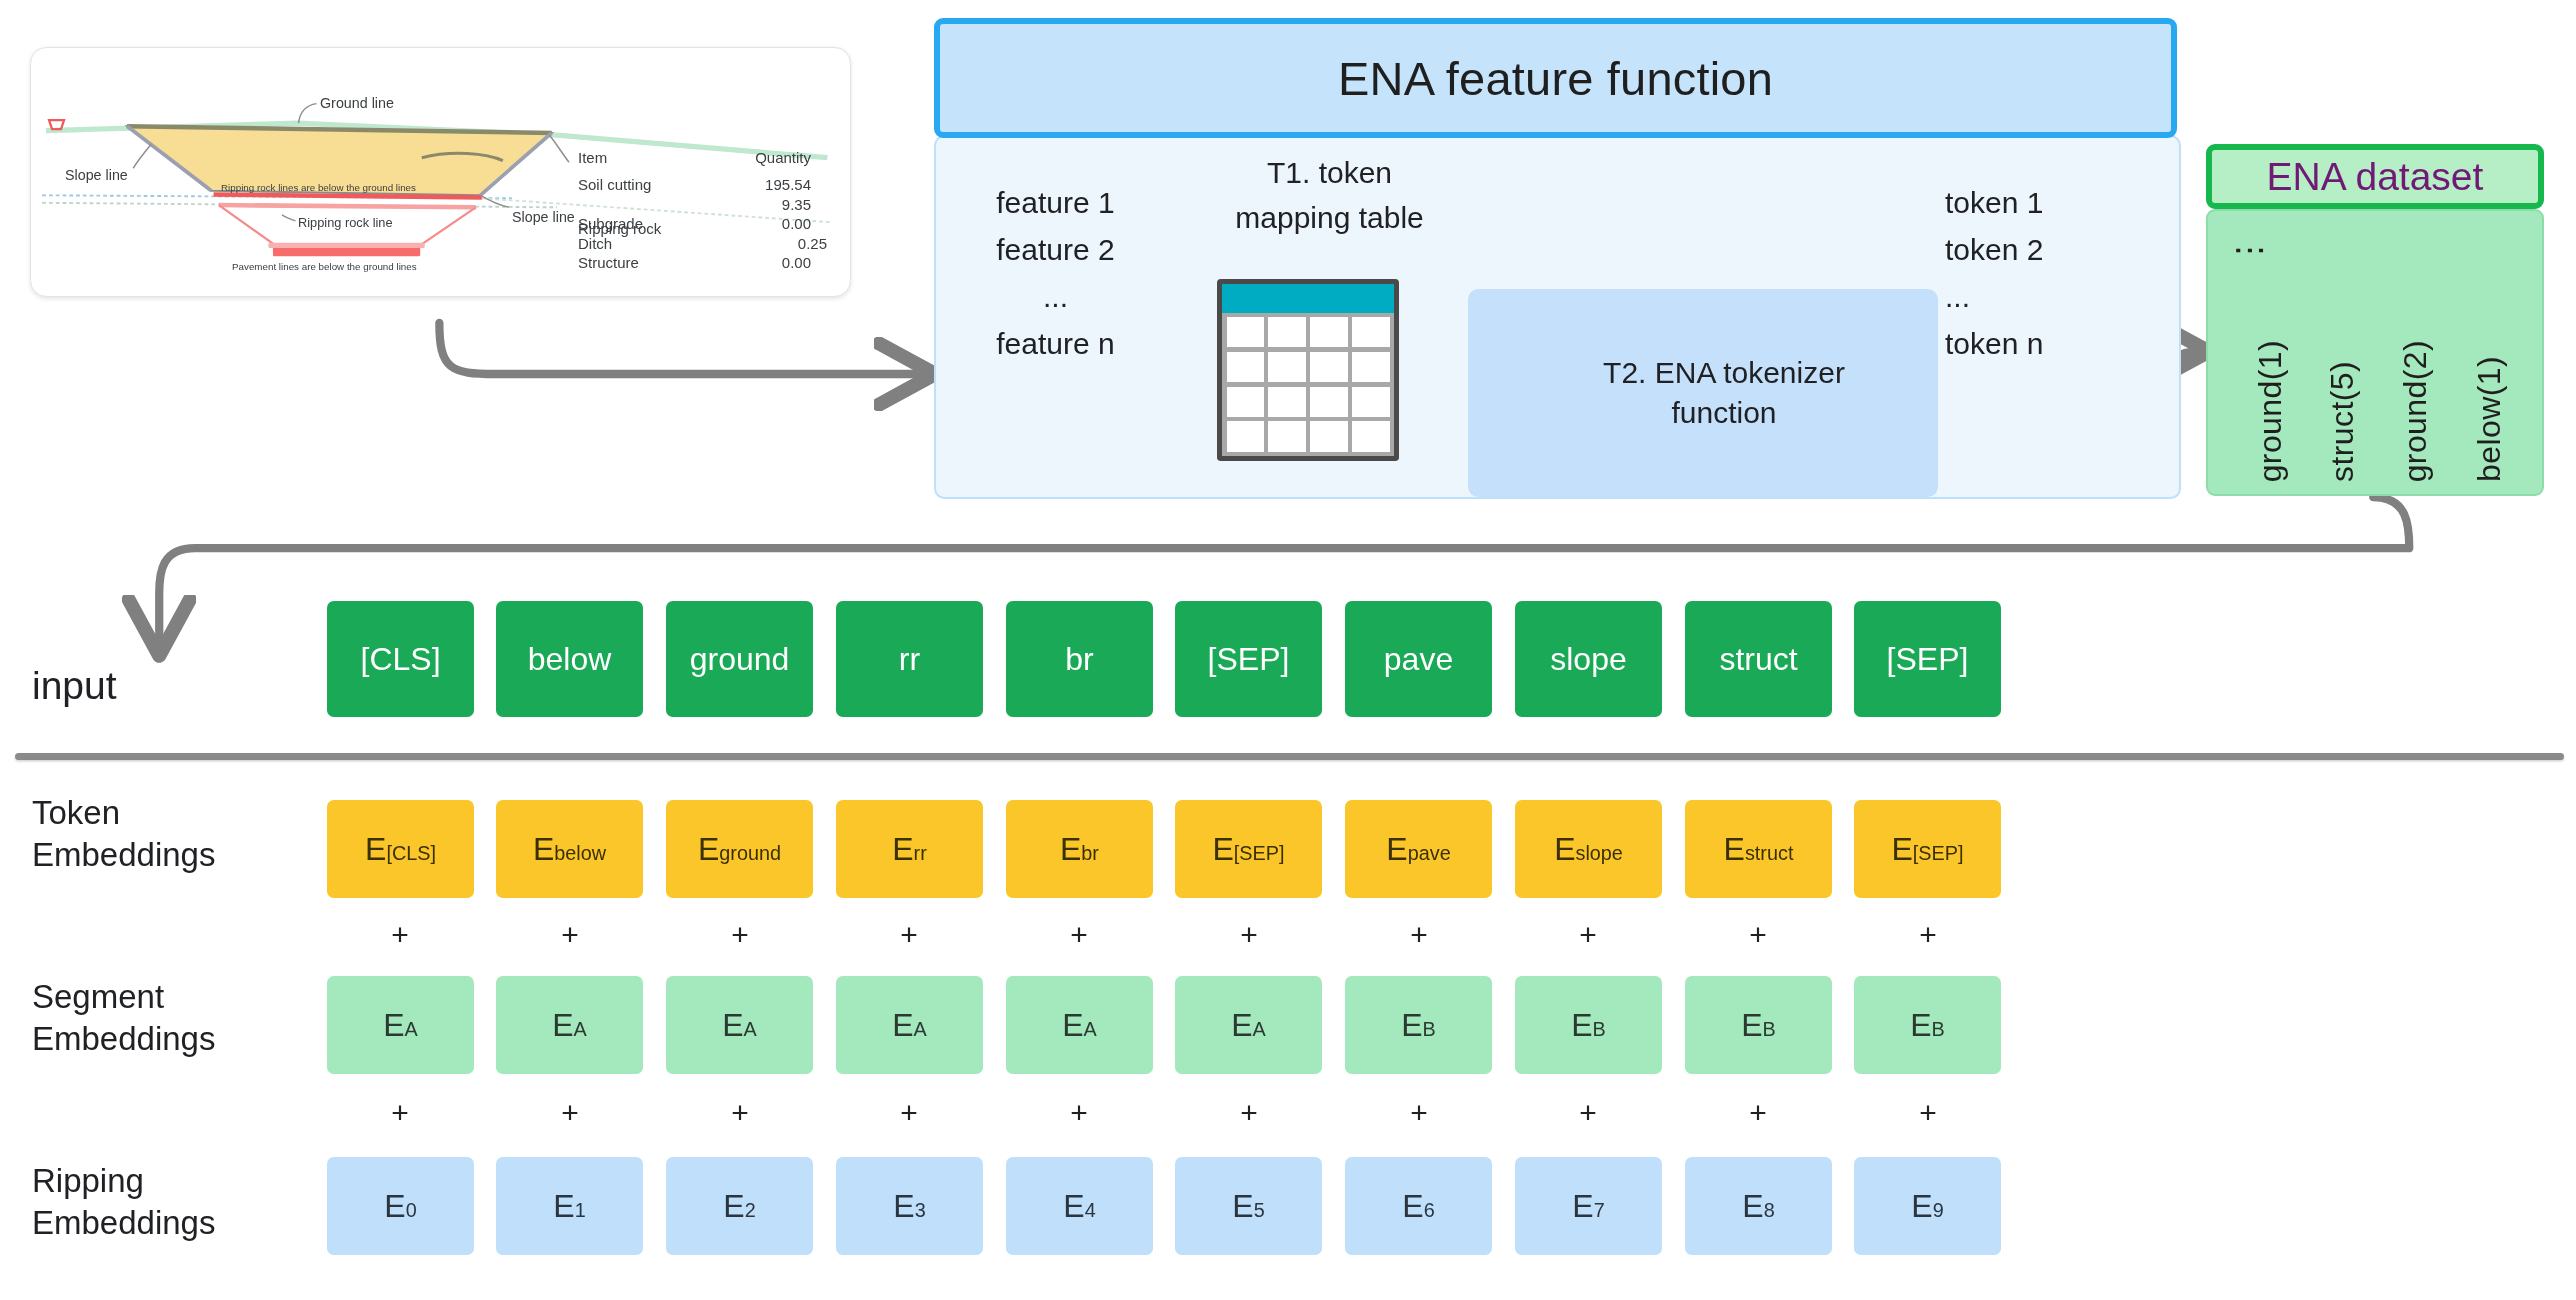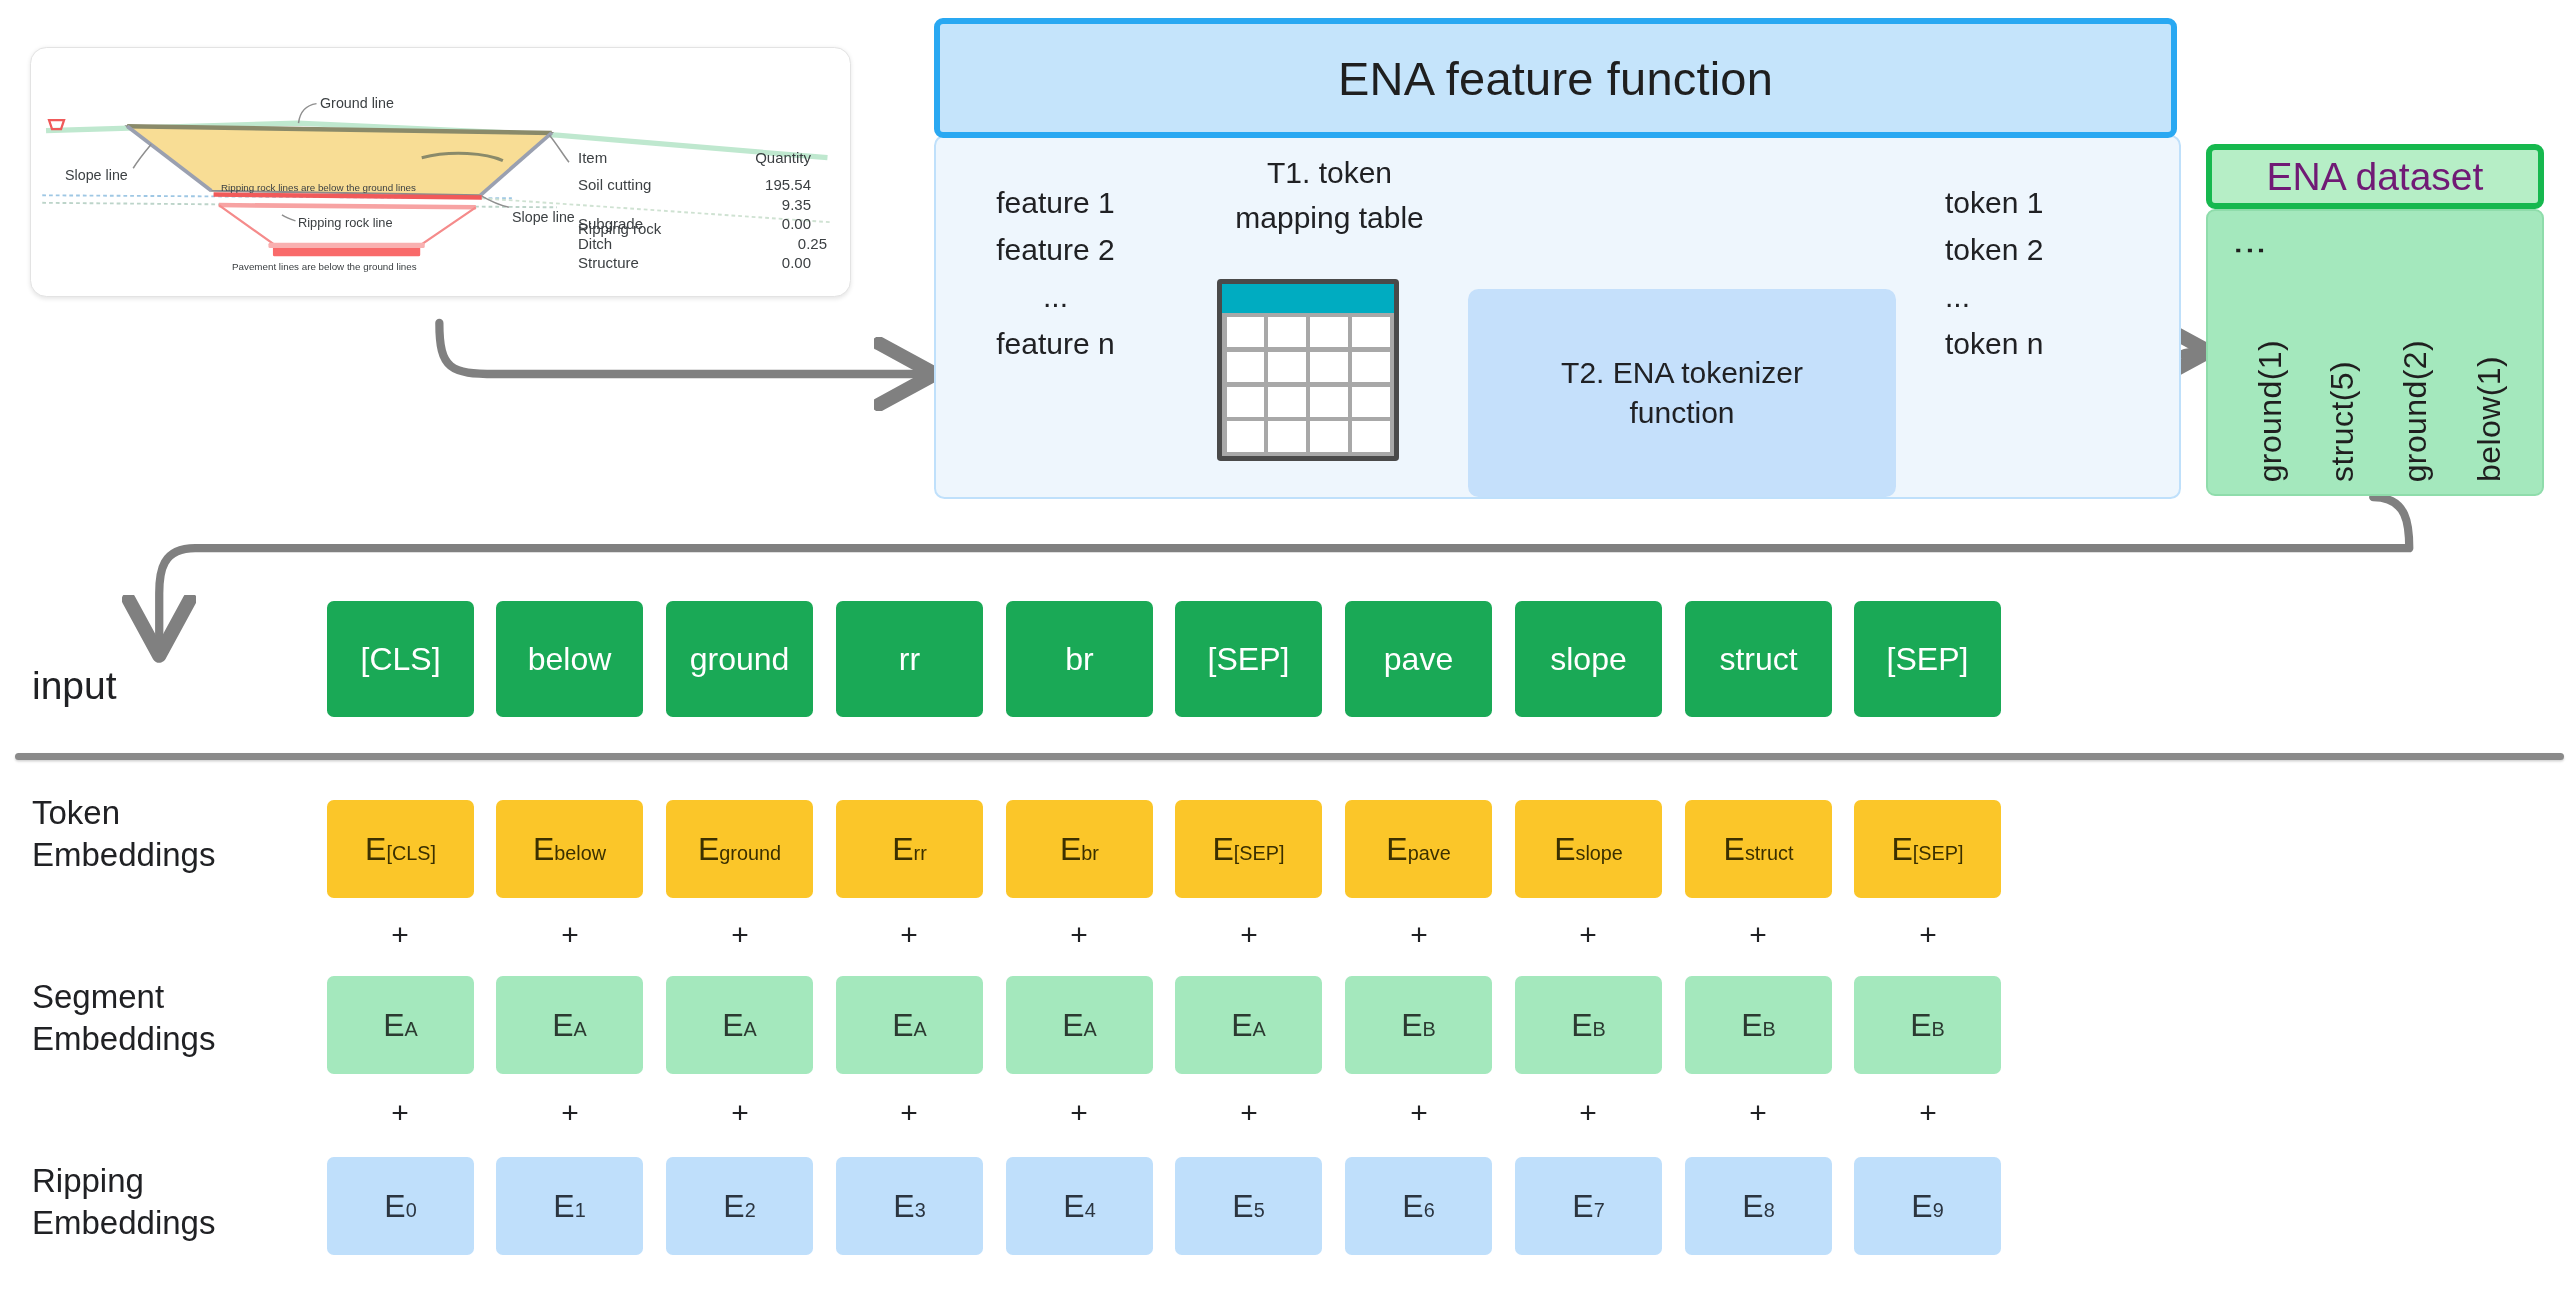--- a/index.html
+++ b/index.html
@@ -54,21 +54,21 @@
   }
   #map-table .hdr{height:28.5px;background:#00acc1;}
   #map-table .grid{flex:1;display:grid;grid-template-columns:repeat(4,1fr);
                    grid-template-rows:repeat(4,1fr);gap:4.5px;background:#a8a8a8;padding:4.5px;}
   #map-table .grid i{background:#ffffff;display:block;}
 
   #t2-box{
     position:absolute;left:1468px;top:289px;width:428px;height:208px;
     background:#c5e0fb;border-radius:10.5px;
     display:flex;align-items:center;justify-content:center;text-align:center;
-    font-size:30px;color:#202124;line-height:1.35;
+    font-size:30px;color:#202124;line-height:1.35;padding-left:42px;
   }
 
   .tok-col{position:absolute;left:1945px;top:180px;width:180px;
            text-align:left;font-size:30px;color:#202124;line-height:1.55;}
   .tok-col div{height:47px;}
 
   
   #ds-header{
     position:absolute;left:2206px;top:144px;width:338px;height:65px;
     background:#b6eec6;border:6.8px solid #16b84e;border-radius:9px;

